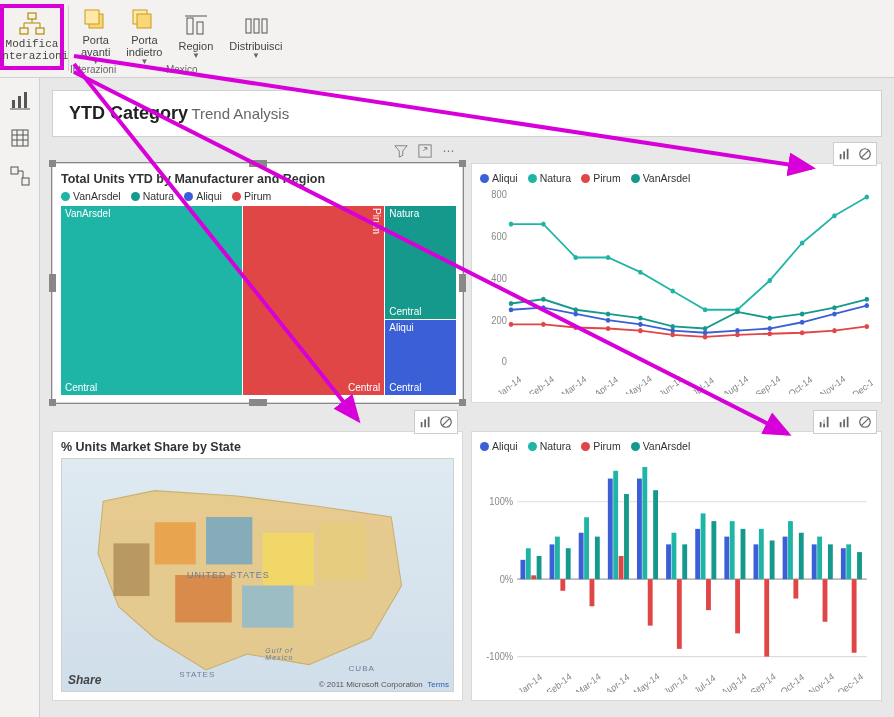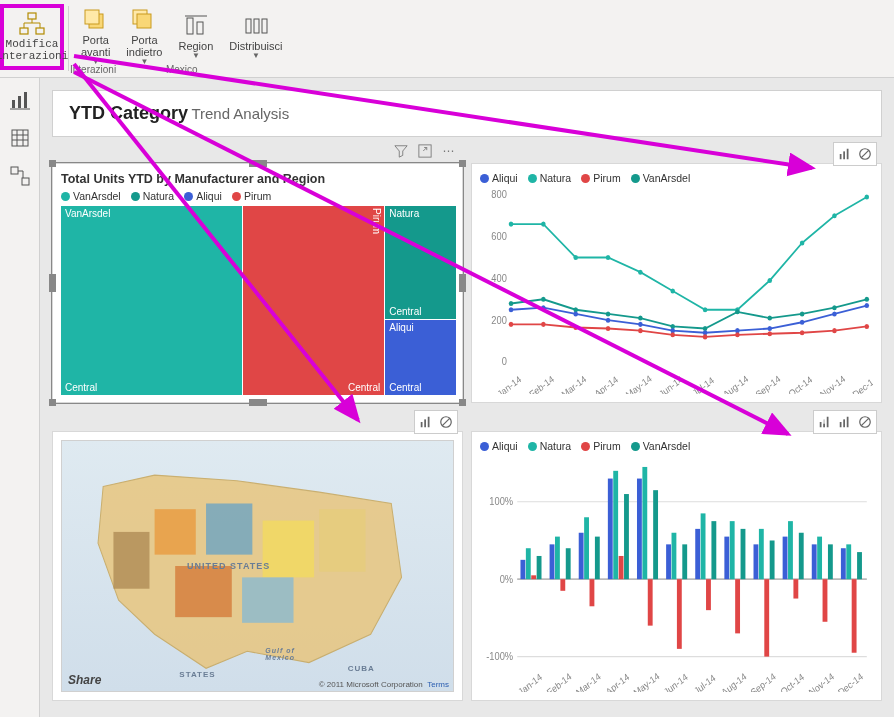--- a/index.html
+++ b/index.html
@@ -68,21 +68,21 @@
 .xtick { font-size: 8.5px; fill: #888; }
 
 
 .map-img { flex: 1; background: linear-gradient(#dfeaf1,#d0deea); position: relative; border: 1px solid #d0d0d0; overflow: hidden; }
 
 
 .arrow-svg { position: absolute; left: 0; top: 0; width: 894px; height: 717px; pointer-events: none; }
 
 .attribution { position: absolute; bottom: 2px; right: 4px; font-size: 8px; color: #555; }
 .bing-logo { position: absolute; bottom: 4px; left: 6px; font-size: 12px; font-weight: bold; color: #444; font-style: italic; }
-.map-label { position: absolute; font-size: 9px; color: #6a7d95; letter-spacing: 1px; font-weight: bold; }
+.map-label { position: absolute; font-size: 9px; color: #6a7d95; letter-spacing: 1px; }
 </style>
 </head>
 <body>
 
 <div class="ribbon">
   <div class="ribbon-group" style="flex-direction:column; position:relative;">
     <div style="display:flex;">
       <div class="ribbon-btn highlight-box" style="width:64px;">
         <svg class="icon" width="28" height="24" viewBox="0 0 28 24">
           <rect x="10" y="1" width="8" height="6" fill="none" stroke="#b38b00" stroke-width="1.2"></rect>
@@ -359,20 +359,21 @@
               <rect x="10" y="2" width="2" height="12" fill="#666"></rect>
             </svg>
           </div>
         <div class="iact">
             <svg viewBox="0 0 16 16">
               <circle cx="8" cy="8" r="6" fill="none" stroke="#666" stroke-width="1.4"></circle>
               <line x1="3.5" y1="12.5" x2="12.5" y2="3.5" stroke="#666" stroke-width="1.4"></line>
             </svg>
           </div>
       </div>
+      <div class="visual-title">% Units Market Share by State</div>
       <div class="map-img">
         <svg width="100%" height="100%" viewBox="0 0 380 220" preserveAspectRatio="none">
           <path d="M40 40 L90 30 L170 35 L250 45 L320 55 L330 120 L300 170 L240 195 L180 185 L140 200 L90 170 L55 140 L35 90 Z" fill="#e8c67f" stroke="#c7a65a" opacity="0.85"></path>
           <rect x="90" y="60" width="40" height="40" fill="#e89a3f" opacity="0.8"></rect>
           <rect x="140" y="55" width="45" height="45" fill="#5d9fc9" opacity="0.7"></rect>
           <rect x="195" y="70" width="50" height="50" fill="#f2d95e" opacity="0.8"></rect>
           <rect x="110" y="110" width="55" height="45" fill="#d47a3a" opacity="0.8"></rect>
           <rect x="175" y="120" width="50" height="40" fill="#7db8d8" opacity="0.7"></rect>
           <rect x="50" y="80" width="35" height="50" fill="#a8834d" opacity="0.7"></rect>
           <rect x="250" y="60" width="45" height="55" fill="#e6cc7a" opacity="0.75"></rect>

